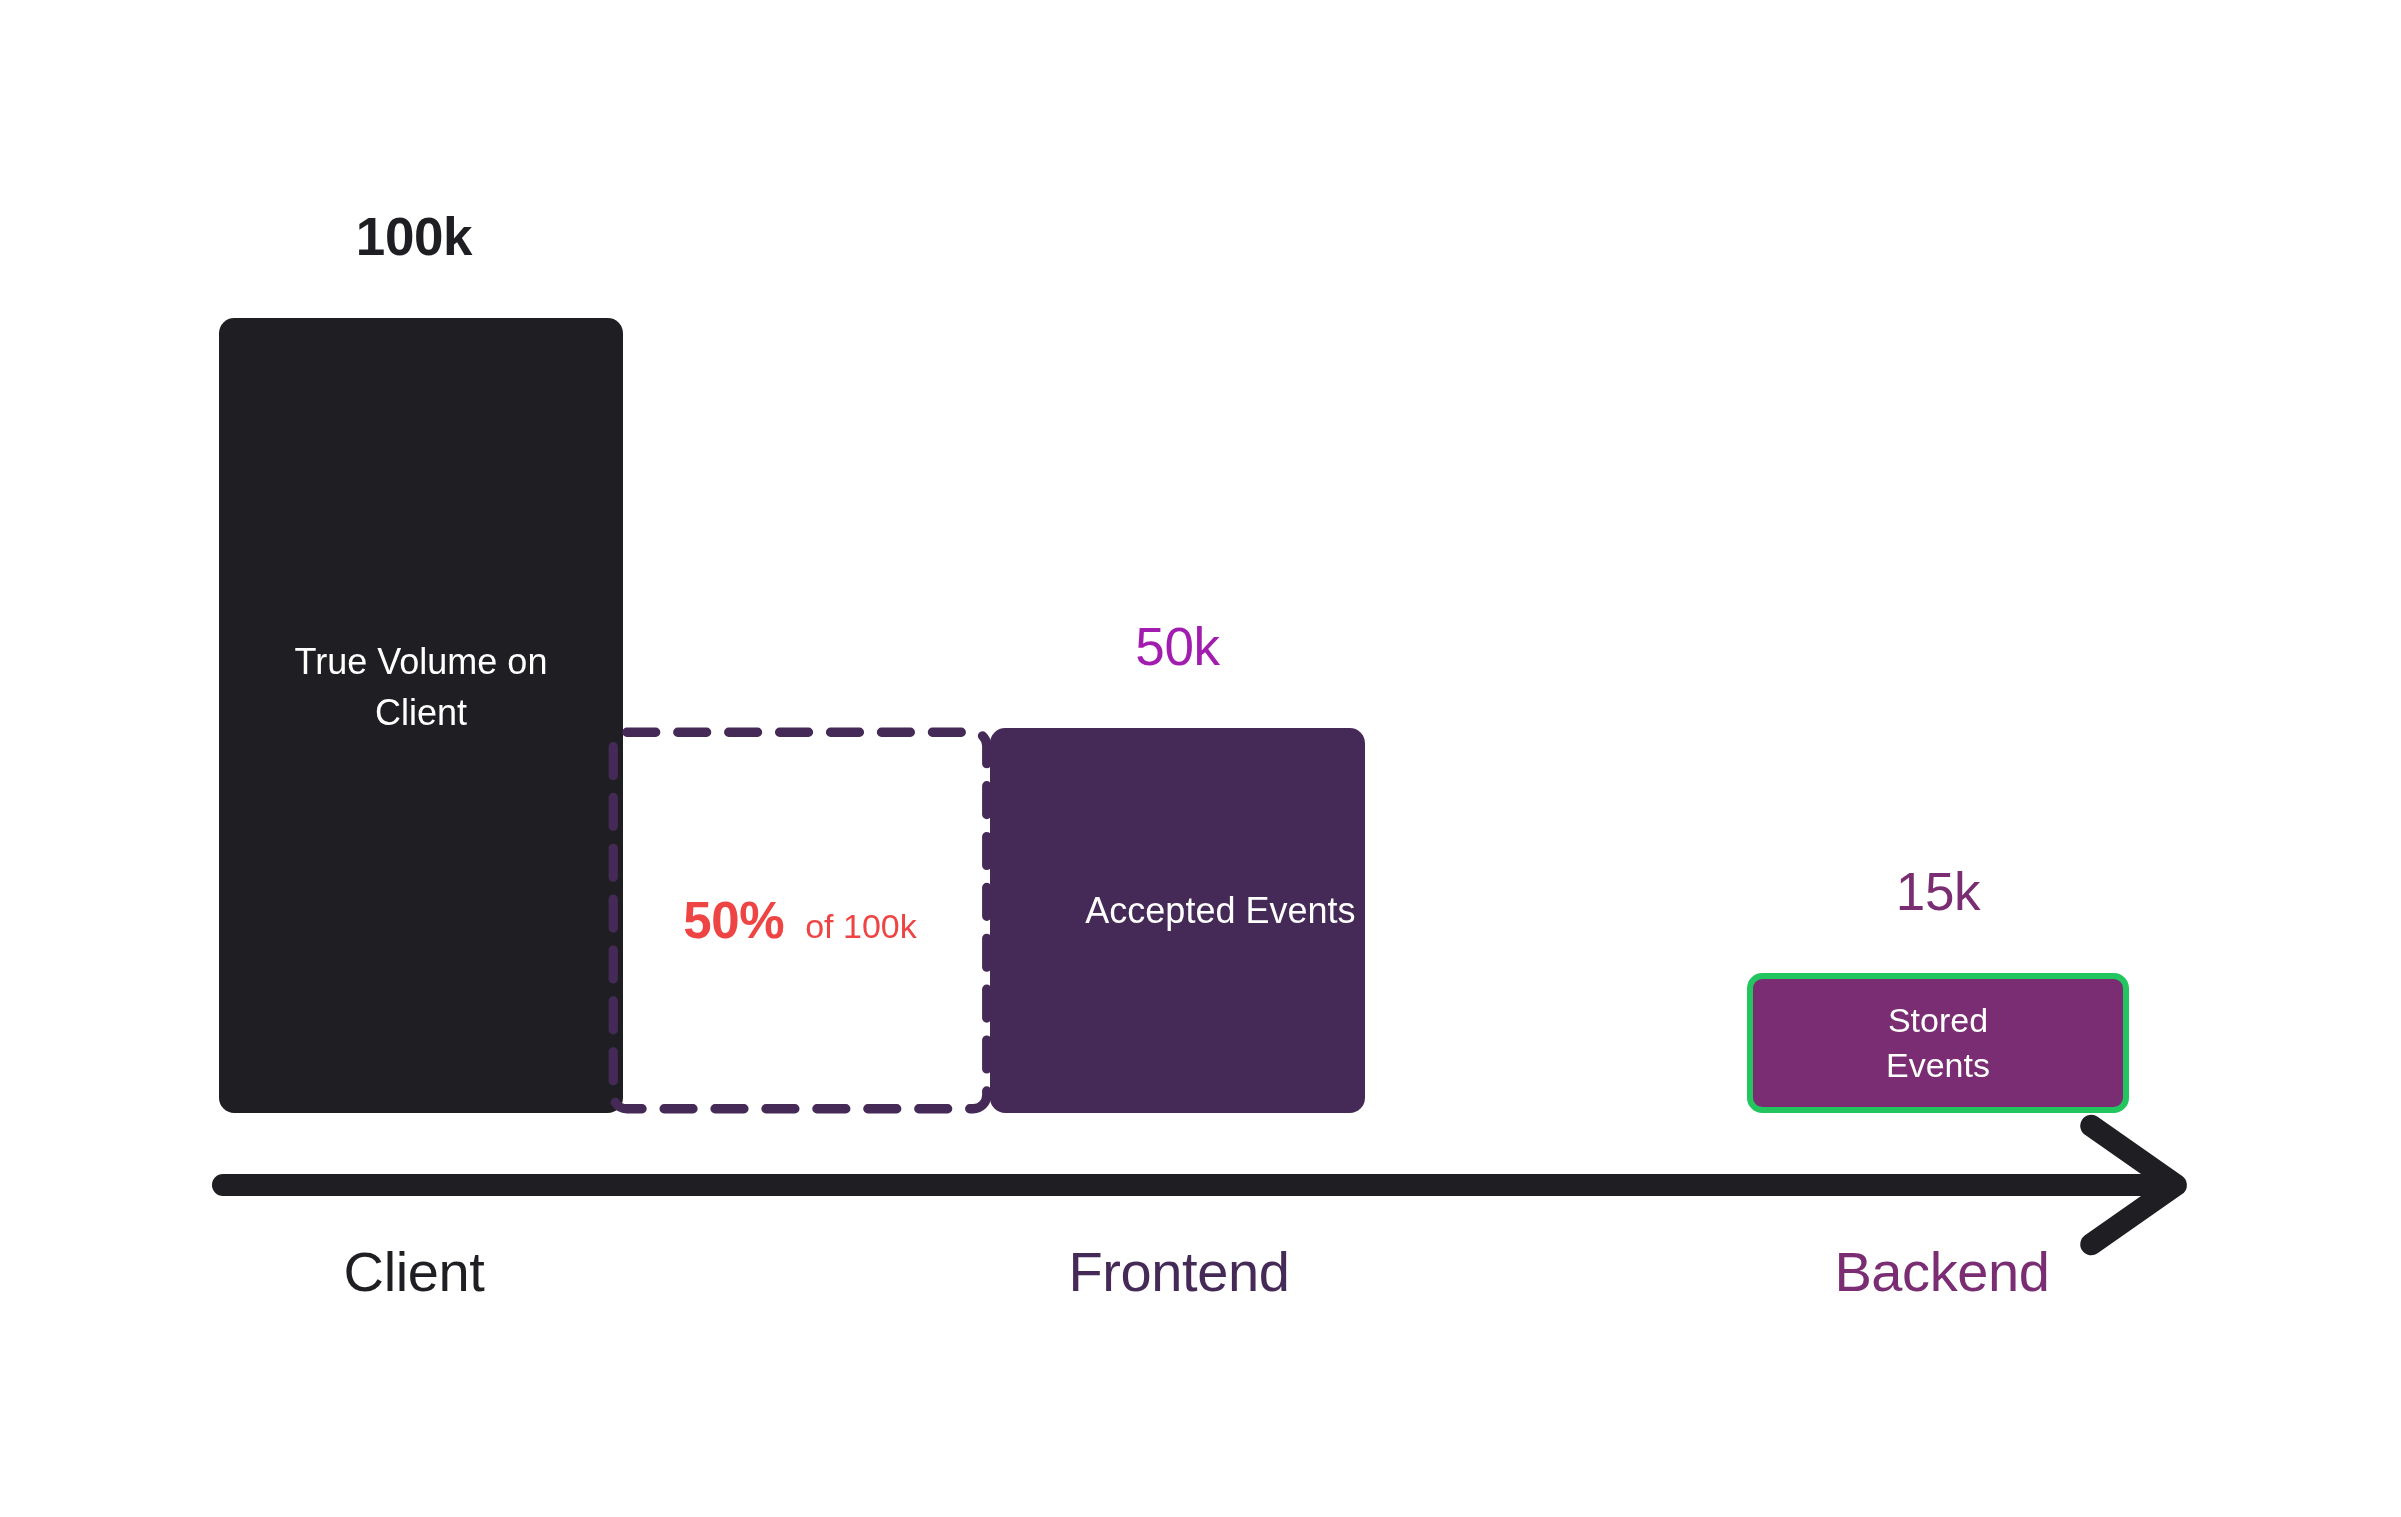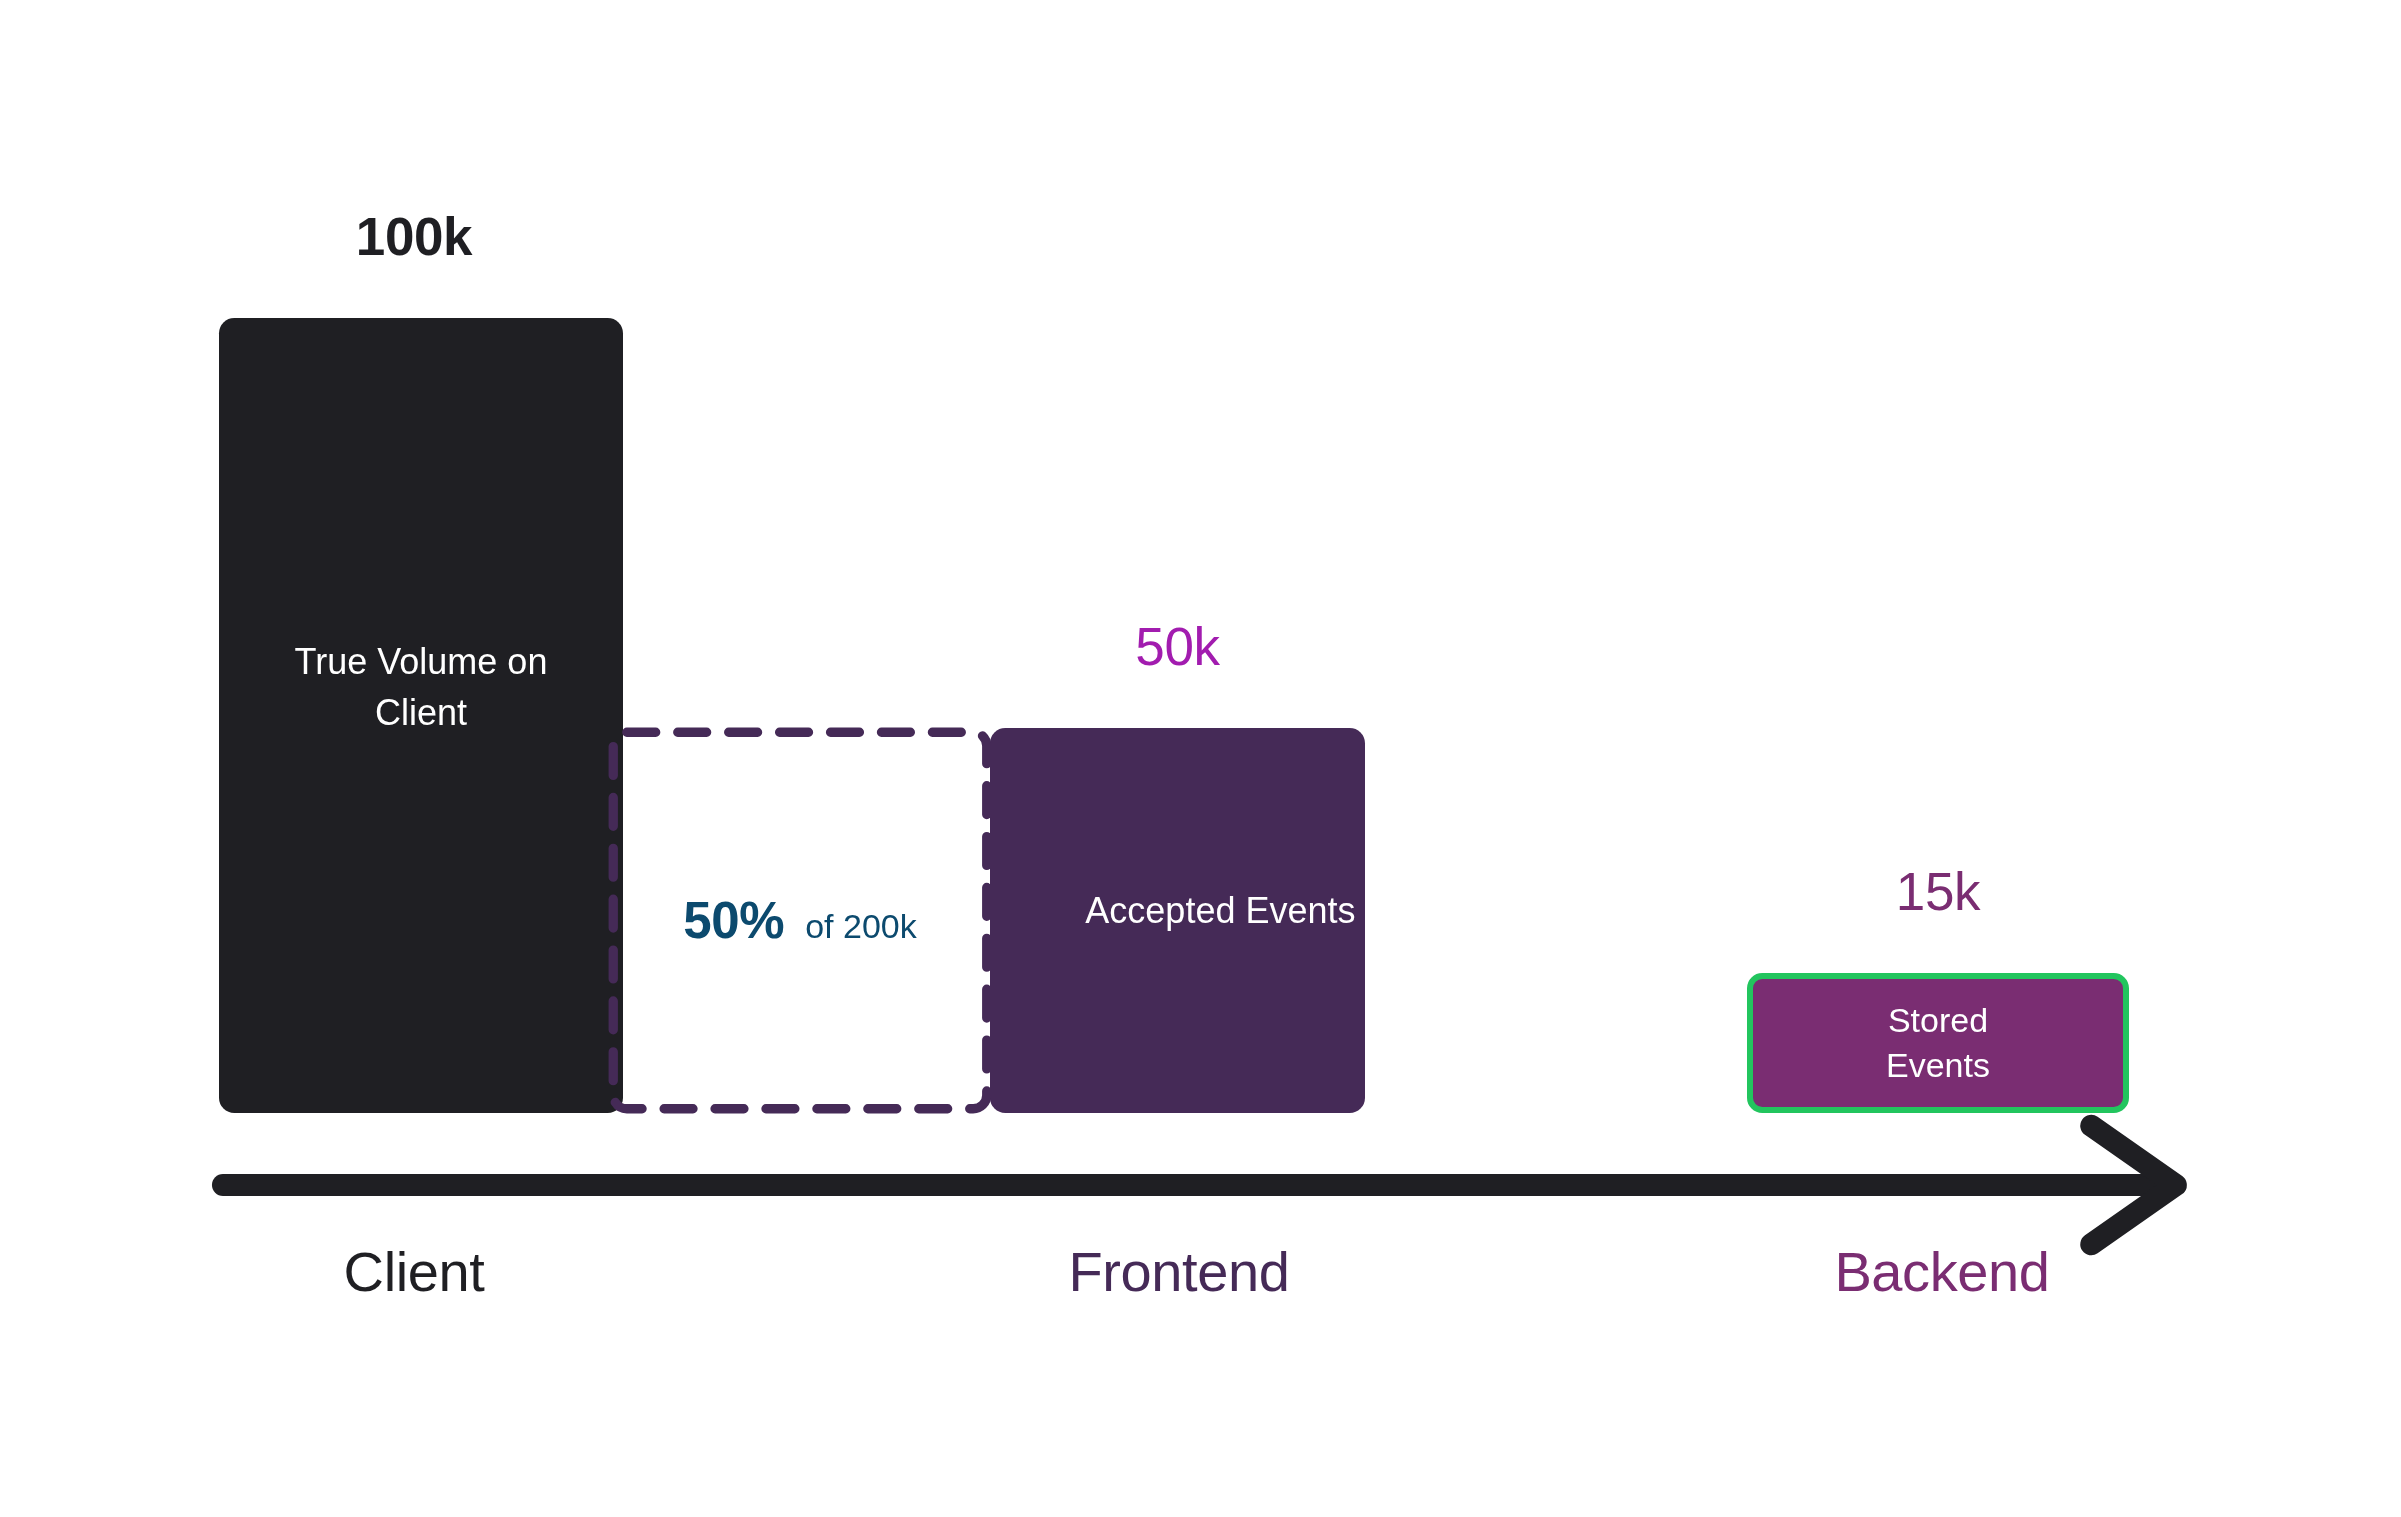--- a/index.html
+++ b/index.html
@@ -95,21 +95,21 @@
     position: absolute;
     left: 0;
     top: 0;
     width: 100%;
     height: 100%;
     overflow: visible;
   }
   .dashed-box .drop-text {
     position: relative;
     white-space: nowrap;
-    color: #0c4a6e;
+    color: #ef4444;
     display: flex;
     align-items: baseline;
     justify-content: center;
     gap: 21px;
     text-align: right;
   }
   .drop-pct {
     font-size: 51px;
     font-weight: 700;
     letter-spacing: -0.4px;
@@ -182,21 +182,21 @@
       <span>Client</span>
     </div>
   </div>
 
   <div class="dashed-box" id="dashed-1">
     <svg viewBox="0 0 450 454" preserveAspectRatio="none">
       <rect x="5" y="5" width="440" height="444" rx="16" ry="16" fill="none" stroke="#452a57" stroke-width="11" stroke-dasharray="34 26" stroke-linecap="round"></rect>
     </svg>
     <div class="drop-text">
       <span class="drop-pct">50%</span>
-      <span class="drop-of">of 200k</span>
+      <span class="drop-of">of 100k</span>
     </div>
   </div>
 
   <div class="value-label" id="value-accepted">50k</div>
 
   <div class="bar" id="bar-accepted">
     <div class="bar-label">Accepted Events</div>
   </div>
 
 

